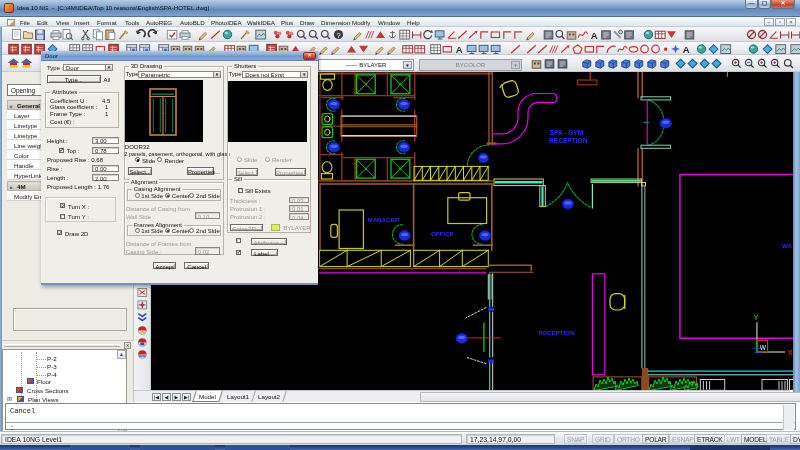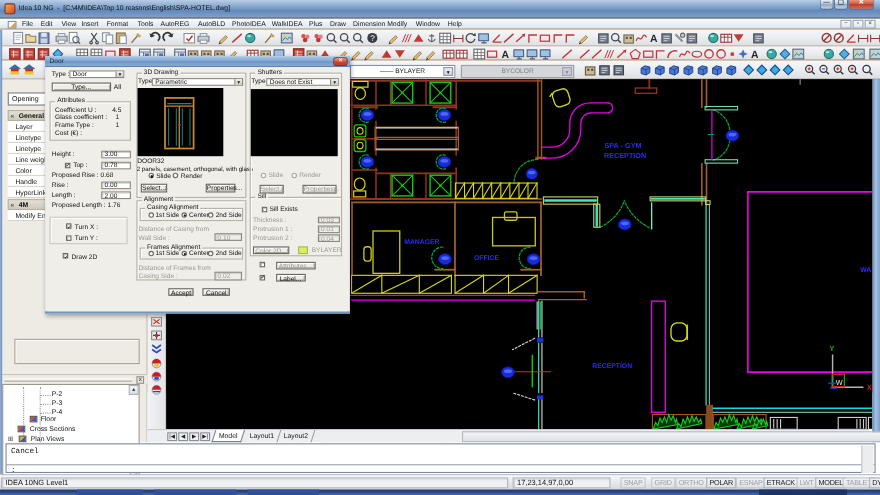--- a/index.html
+++ b/index.html
@@ -1,16 +1,16 @@
 <!DOCTYPE html>
 <html><head><meta charset="utf-8">
 <style>
 *{margin:0;padding:0;box-sizing:border-box}
 html,body{width:800px;height:450px;overflow:hidden;font-family:"Liberation Sans",sans-serif}
-#app{position:absolute;left:0;top:0;width:800px;height:357px;background:#a16207;filter:blur(0.3px)}
+#app{position:absolute;left:0;top:0;width:800px;height:357px;background:#fde047;filter:blur(0.3px)}
 .abs{position:absolute}
 
 #title{left:0;top:0;width:800px;height:17px;
  background:linear-gradient(180deg,#B8CDE4 0%,#8FAFD4 30%,#7299C6 50%,#6389BB 60%,#7FA2CB 100%);
  border-bottom:1px solid #4E6F9C}
 #title .txt{left:17px;top:4px;font-size:6.2px;color:#111;letter-spacing:0px}
 #title .ico{left:4px;top:3px;width:10px;height:10px;background:linear-gradient(135deg,#F4A83C,#D8482C);border-radius:2px;border:1px solid #883018}
 .wbtn{top:0px;height:9px;border:1px solid #5A7494;border-top:none;border-radius:0 0 3px 3px;background:linear-gradient(180deg,#E8F0F8,#B8C8DC 45%,#93A9C4 50%,#C2D2E2)}
 #wmin{left:745px;width:13px}
 #wmax{left:758px;width:13px}

